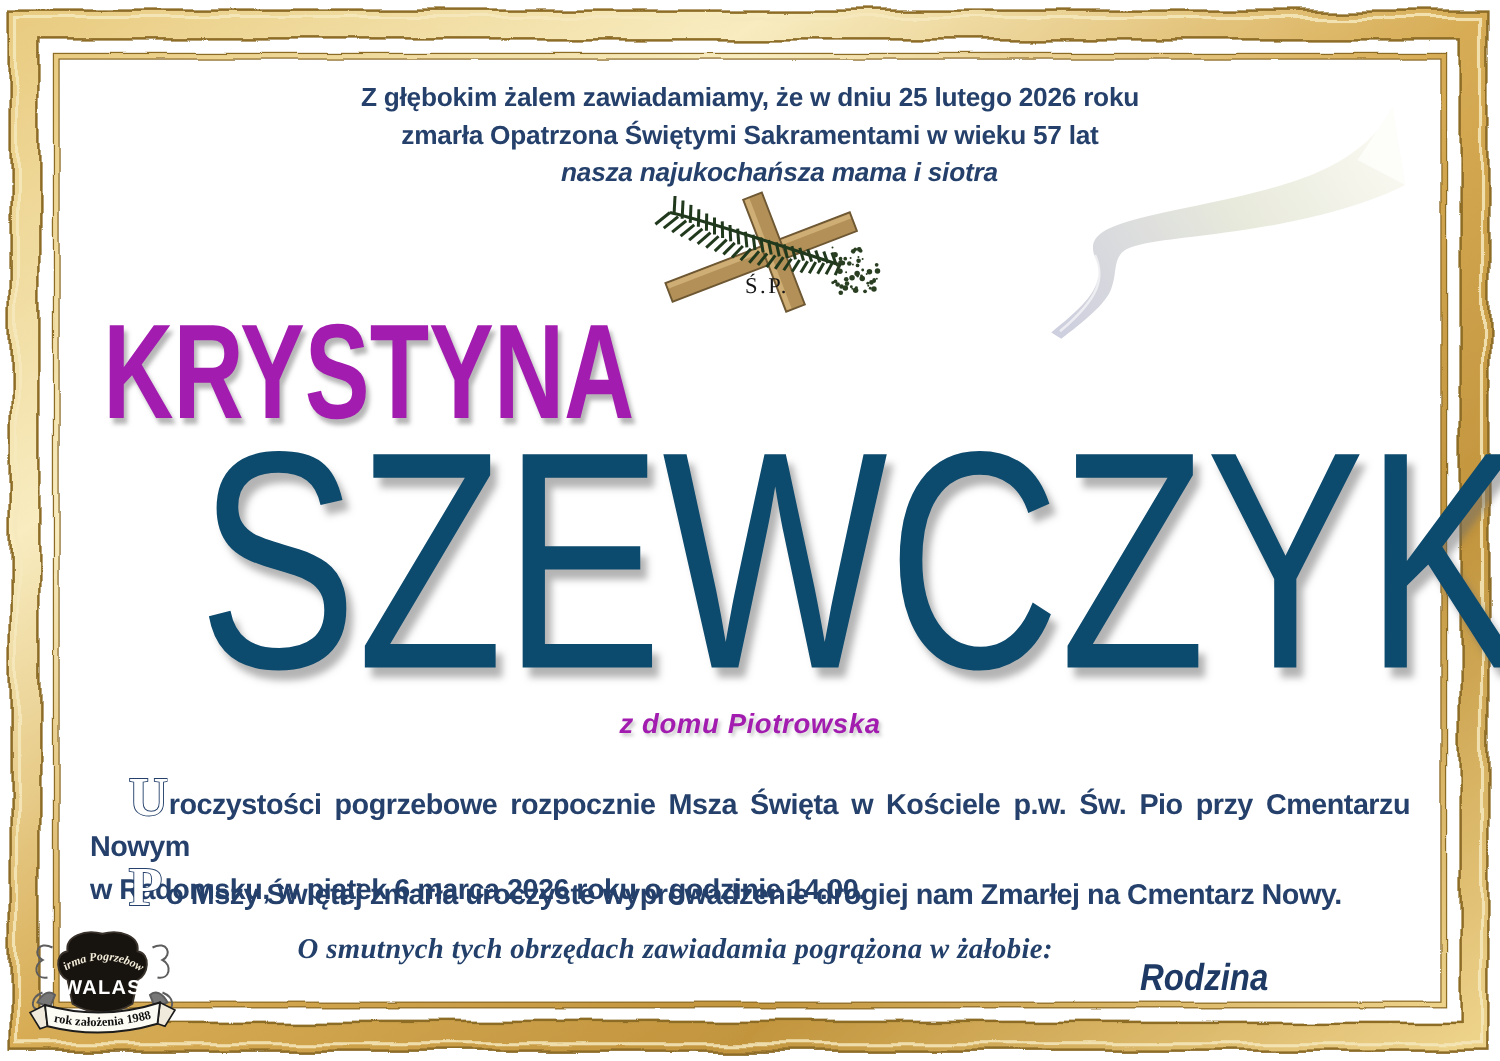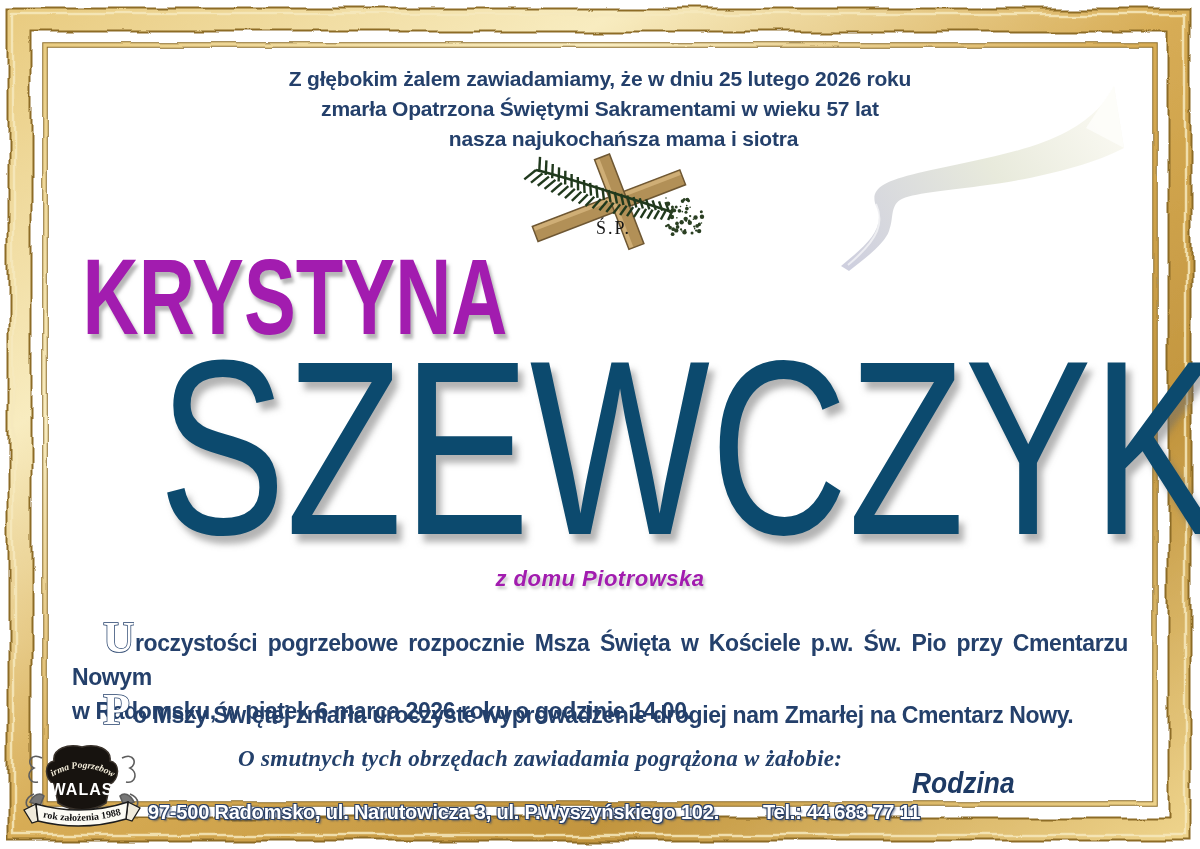--- a/index.html
+++ b/index.html
@@ -5,21 +5,21 @@
   html,body{margin:0;padding:0;background:#ffffff;}
   .page{position:relative;width:1200px;height:849px;background:#ffffff;overflow:hidden;
         font-family:"Liberation Sans",sans-serif;}
   svg{display:block;}
   .frame{position:absolute;left:0;top:0;z-index:1;}
   .ribbon{position:absolute;left:830px;top:70px;z-index:1;}
   .content{position:absolute;left:0;top:0;width:1200px;height:849px;z-index:2;}
 
   .intro{position:absolute;left:0;right:0;top:64px;text-align:center;
          color:#24406b;font-weight:700;font-size:21px;line-height:30px;letter-spacing:-0.2px;}
-  .intro .it{margin-left:47px;}
+  .intro .it{font-style:italic;margin-left:47px;}
 
   .poem{position:absolute;left:88px;top:156px;color:#161616;font-style:italic;
         font-weight:600;font-size:16.5px;line-height:26.5px;}
 
   .cross-svg{position:absolute;left:510px;top:150px;z-index:2;}
 
   .firstname{position:absolute;left:0;right:0;top:243px;text-align:left;
              font-size:108px;line-height:108px;font-weight:700;color:#a21caf;white-space:nowrap;}
   .firstname .cond{display:inline-block;transform:scaleX(0.72);transform-origin:center;
              text-shadow:4px 5px 4px rgba(110,110,110,0.5);}
@@ -276,18 +276,14 @@
     <g>
       <path d="M14 62 L2 68 L10 81 L16 79 Z" fill="#efeadb" stroke="#1c1c1c" stroke-width="1.3"></path>
       <path d="M106 60 L118 66 L110 79 L104 77 Z" fill="#efeadb" stroke="#1c1c1c" stroke-width="1.3"></path>
       <path d="M14 62 Q60 75 106 60 L104 77 Q60 90 16 79 Z" fill="#fcfbf4" stroke="#1c1c1c" stroke-width="1.5"></path>
     </g>
     <text font-family="Liberation Serif, serif" font-size="10" font-weight="bold" fill="#121212" text-anchor="middle">
       <textPath href="#arcBan" startOffset="50%">rok założenia 1988</textPath>
     </text>
   </svg>
 
-  <div class="address">
-    <span>97-500 Radomsko, ul. Narutowicza 3, ul. P.Wyszyńskiego 102.</span>
-    <span>Tel.: 44 683 77 11</span>
-  </div>
 
 </div>
 
 </body></html>

